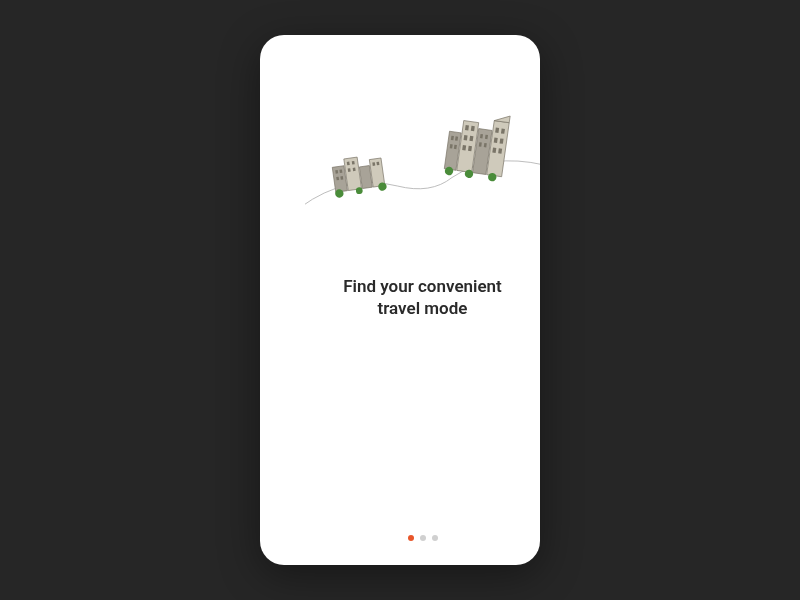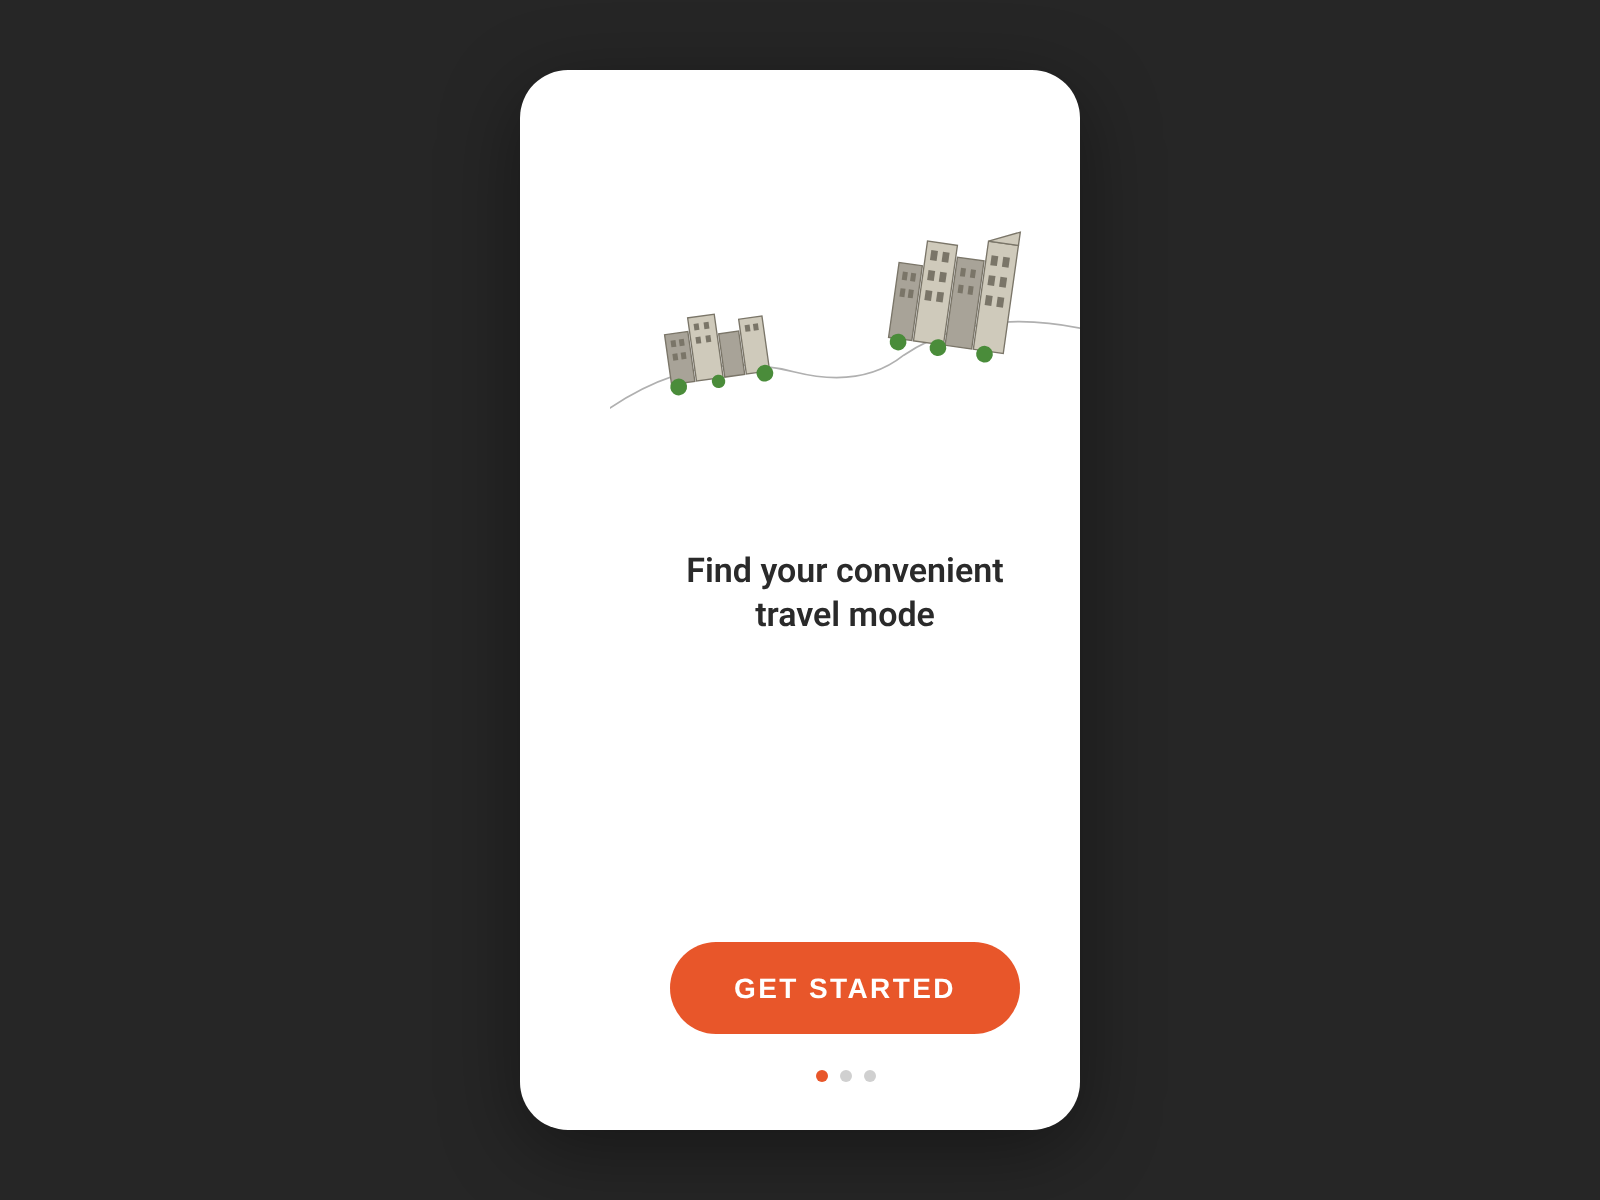--- a/index.html
+++ b/index.html
@@ -175,21 +175,20 @@
         <circle cx="58" cy="67" r="5" fill="#4a8c3a"></circle>
       </g>
     </svg>
   </div>
 
   <div class="content-area">
     <h1 class="heading">Find your convenient travel mode</h1>
   </div>
 
   <div class="bottom-area">
-    <button class="cta-button">GET STARTED</button>
     <div class="page-dots">
       <div class="dot active"></div>
       <div class="dot"></div>
       <div class="dot"></div>
     </div>
   </div>
 
 </div>
 
 </body></html>

